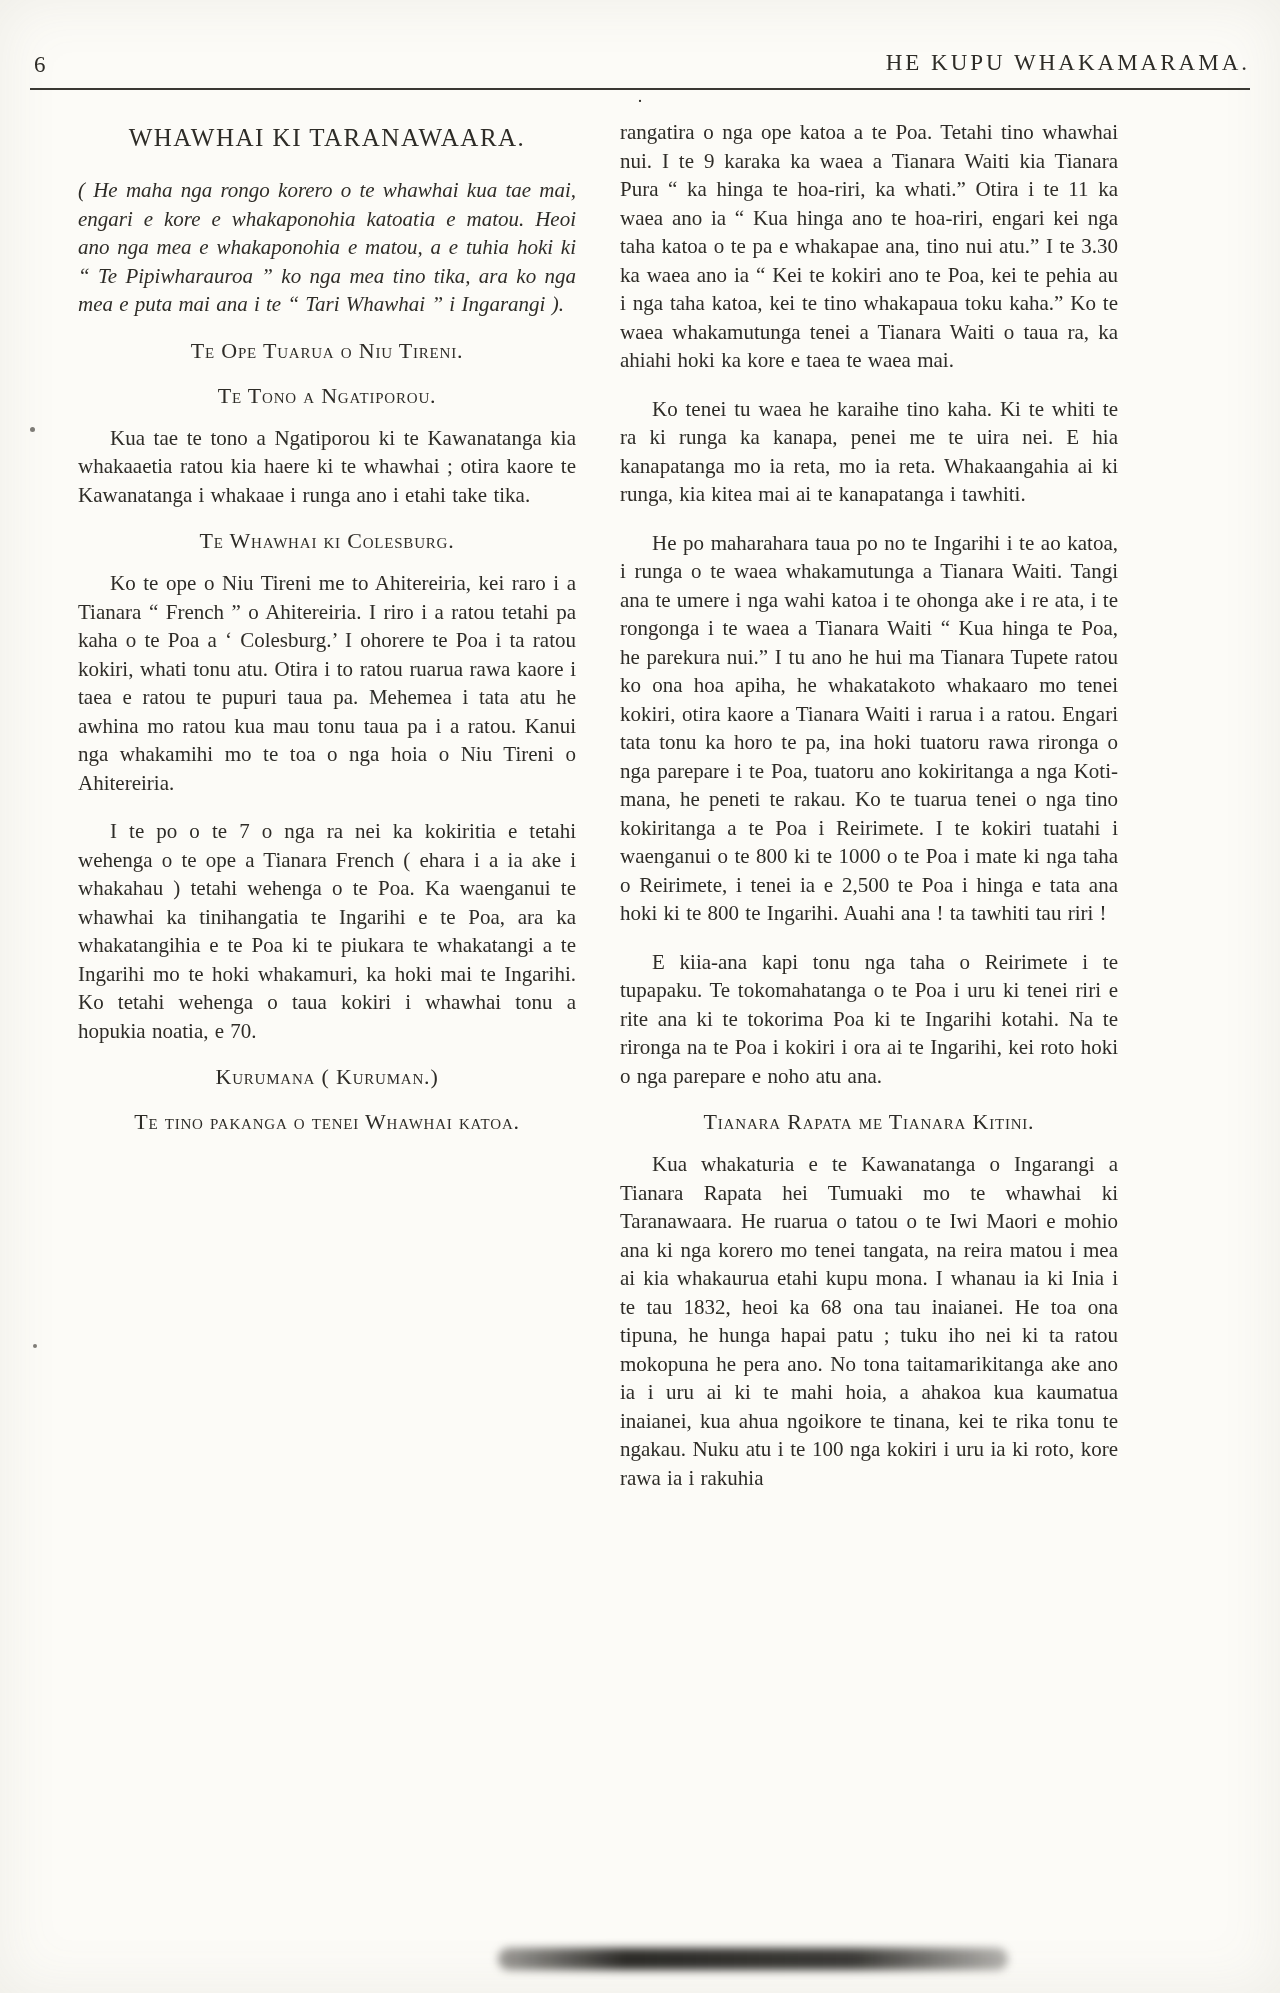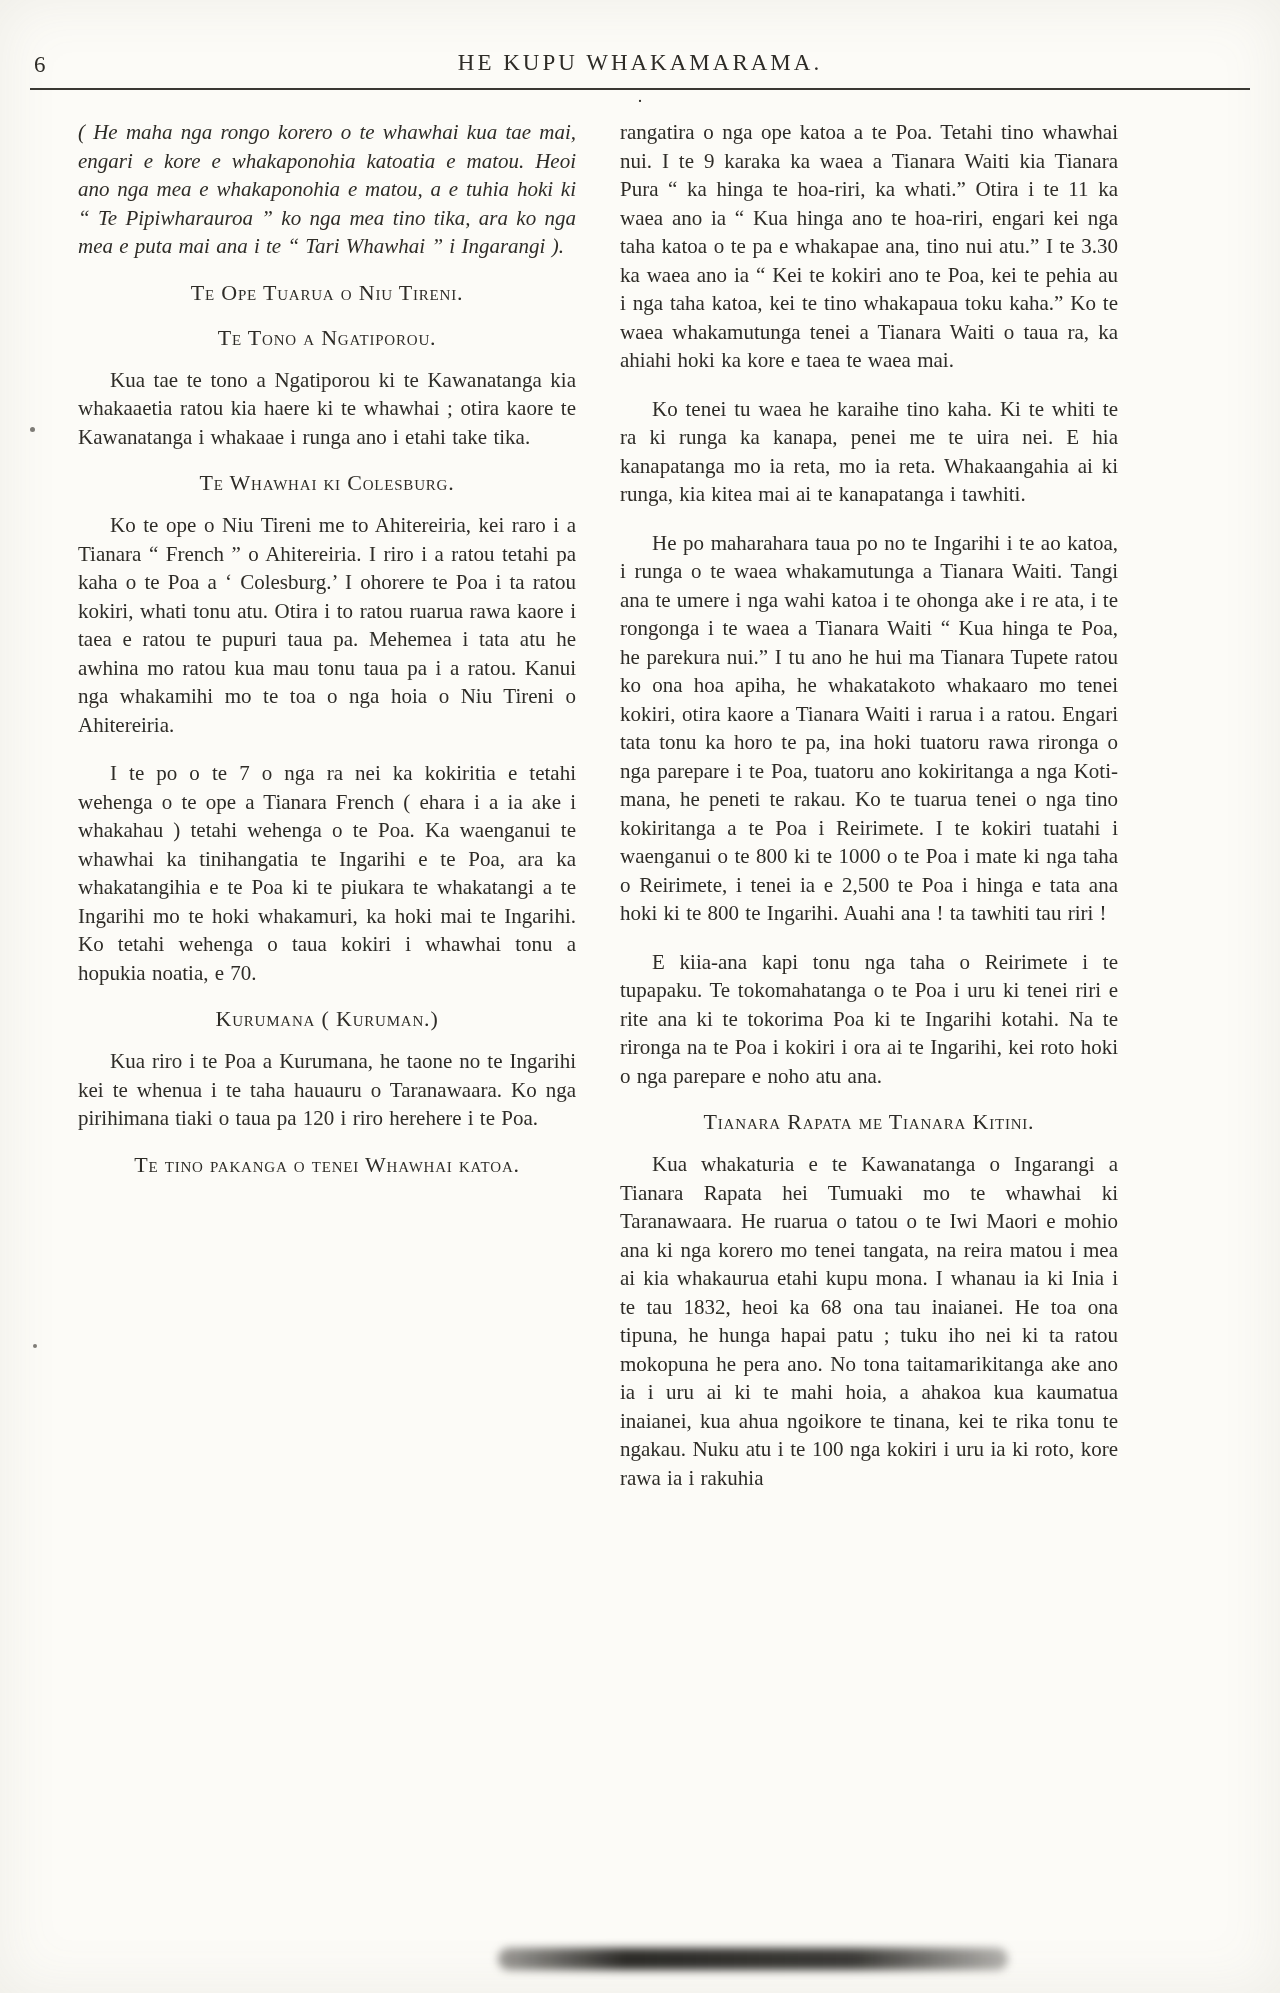--- a/index.html
+++ b/index.html
@@ -19,21 +19,21 @@
     margin: 0 30px;
     padding-top: 50px;
   }
   .pagenum {
     position: absolute;
     left: 4px;
     top: 52px;
     font-size: 23px;
   }
   .masthead {
-    text-align: center;
+    text-align: right;
     font-size: 23px;
     letter-spacing: 3px;
     line-height: 26px;
   }
   .rule {
     margin-top: 12px;
     border-top: 2px solid #3a3833;
     height: 0;
   }
   .hdr-dot {
@@ -107,34 +107,34 @@
   <header class="hdr">
     <span class="pagenum">6</span>
     <div class="masthead">HE KUPU WHAKAMARAMA.</div>
     <div class="rule"></div>
     <div class="hdr-dot">.</div>
   </header>
 
   <main class="columns">
 
     <section class="col">
+      <h1 class="article">WHAWHAI KI TARANAWAARA.</h1>
 
       <p class="note">( He maha nga rongo korero o te whawhai kua tae mai, engari e kore e whakaponohia katoatia e matou. Heoi ano nga mea e whakaponohia e matou, a e tuhia hoki ki “ Te Pipiwharauroa ” ko nga mea tino tika, ara ko nga mea e puta mai ana i te “ Tari Whawhai ” i Ingarangi ).</p>
 
       <h2 class="section">Te Ope Tuarua o Niu Tireni.</h2>
 
       <h2 class="section">Te Tono a Ngatiporou.</h2>
       <p class="indent">Kua tae te tono a Ngatiporou ki te Kawanatanga kia whakaaetia ratou kia haere ki te whawhai ; otira kaore te Kawanatanga i whakaae i runga ano i etahi take tika.</p>
 
       <h2 class="section">Te Whawhai ki Colesburg.</h2>
       <p class="indent">Ko te ope o Niu Tireni me to Ahitereiria, kei raro i a Tianara “ French ” o Ahitereiria. I riro i a ratou tetahi pa kaha o te Poa a ‘ Colesburg.’ I ohorere te Poa i ta ratou kokiri, whati tonu atu. Otira i to ratou ruarua rawa kaore i taea e ratou te pupuri taua pa. Mehemea i tata atu he awhina mo ratou kua mau tonu taua pa i a ratou. Kanui nga whakamihi mo te toa o nga hoia o Niu Tireni o Ahitereiria.</p>
       <p class="indent">I te po o te 7 o nga ra nei ka kokiritia e tetahi wehenga o te ope a Tianara French ( ehara i a ia ake i whakahau ) tetahi wehenga o te Poa. Ka waenganui te whawhai ka tinihangatia te Ingarihi e te Poa, ara ka whakatangihia e te Poa ki te piukara te whakatangi a te Ingarihi mo te hoki whakamuri, ka hoki mai te Ingarihi. Ko tetahi wehenga o taua kokiri i whawhai tonu a hopukia noatia, e 70.</p>
 
       <h2 class="section">Kurumana ( Kuruman.)</h2>
-      <p class="indent">Kua riro i te Poa a Kurumana, he taone no te Ingarihi kei te whenua i te taha hauauru o Taranawaara. Ko nga pirihimana tiaki o taua pa 120 i riro herehere i te Poa.</p>
 
       <h2 class="section">Te tino pakanga o tenei Whawhai katoa.</h2>
     </section>
 
     <section class="col">
       <p>rangatira o nga ope katoa a te Poa. Tetahi tino whawhai nui. I te 9 karaka ka waea a Tianara Waiti kia Tianara Pura “ ka hinga te hoa-riri, ka whati.” Otira i te 11 ka waea ano ia “ Kua hinga ano te hoa-riri, engari kei nga taha katoa o te pa e whakapae ana, tino nui atu.” I te 3.30 ka waea ano ia “ Kei te kokiri ano te Poa, kei te pehia au i nga taha katoa, kei te tino whakapaua toku kaha.” Ko te waea whakamutunga tenei a Tianara Waiti o taua ra, ka ahiahi hoki ka kore e taea te waea mai.</p>
       <p class="indent">Ko tenei tu waea he karaihe tino kaha. Ki te whiti te ra ki runga ka kanapa, penei me te uira nei. E hia kanapatanga mo ia reta, mo ia reta. Whakaangahia ai ki runga, kia kitea mai ai te kanapatanga i tawhiti.</p>
       <p class="indent">He po maharahara taua po no te Ingarihi i te ao katoa, i runga o te waea whakamutunga a Tianara Waiti. Tangi ana te umere i nga wahi katoa i te ohonga ake i re ata, i te rongonga i te waea a Tianara Waiti “ Kua hinga te Poa, he parekura nui.” I tu ano he hui ma Tianara Tupete ratou ko ona hoa apiha, he whakatakoto whakaaro mo tenei kokiri, otira kaore a Tianara Waiti i rarua i a ratou. Engari tata tonu ka horo te pa, ina hoki tuatoru rawa rironga o nga parepare i te Poa, tuatoru ano kokiritanga a nga Koti-mana, he peneti te rakau. Ko te tuarua tenei o nga tino kokiritanga a te Poa i Reirimete. I te kokiri tuatahi i waenganui o te 800 ki te 1000 o te Poa i mate ki nga taha o Reirimete, i tenei ia e 2,500 te Poa i hinga e tata ana hoki ki te 800 te Ingarihi. Auahi ana ! ta tawhiti tau riri !</p>
       <p class="indent">E kiia-ana kapi tonu nga taha o Reirimete i te tupapaku. Te tokomahatanga o te Poa i uru ki tenei riri e rite ana ki te tokorima Poa ki te Ingarihi kotahi. Na te rironga na te Poa i kokiri i ora ai te Ingarihi, kei roto hoki o nga parepare e noho atu ana.</p>
 

